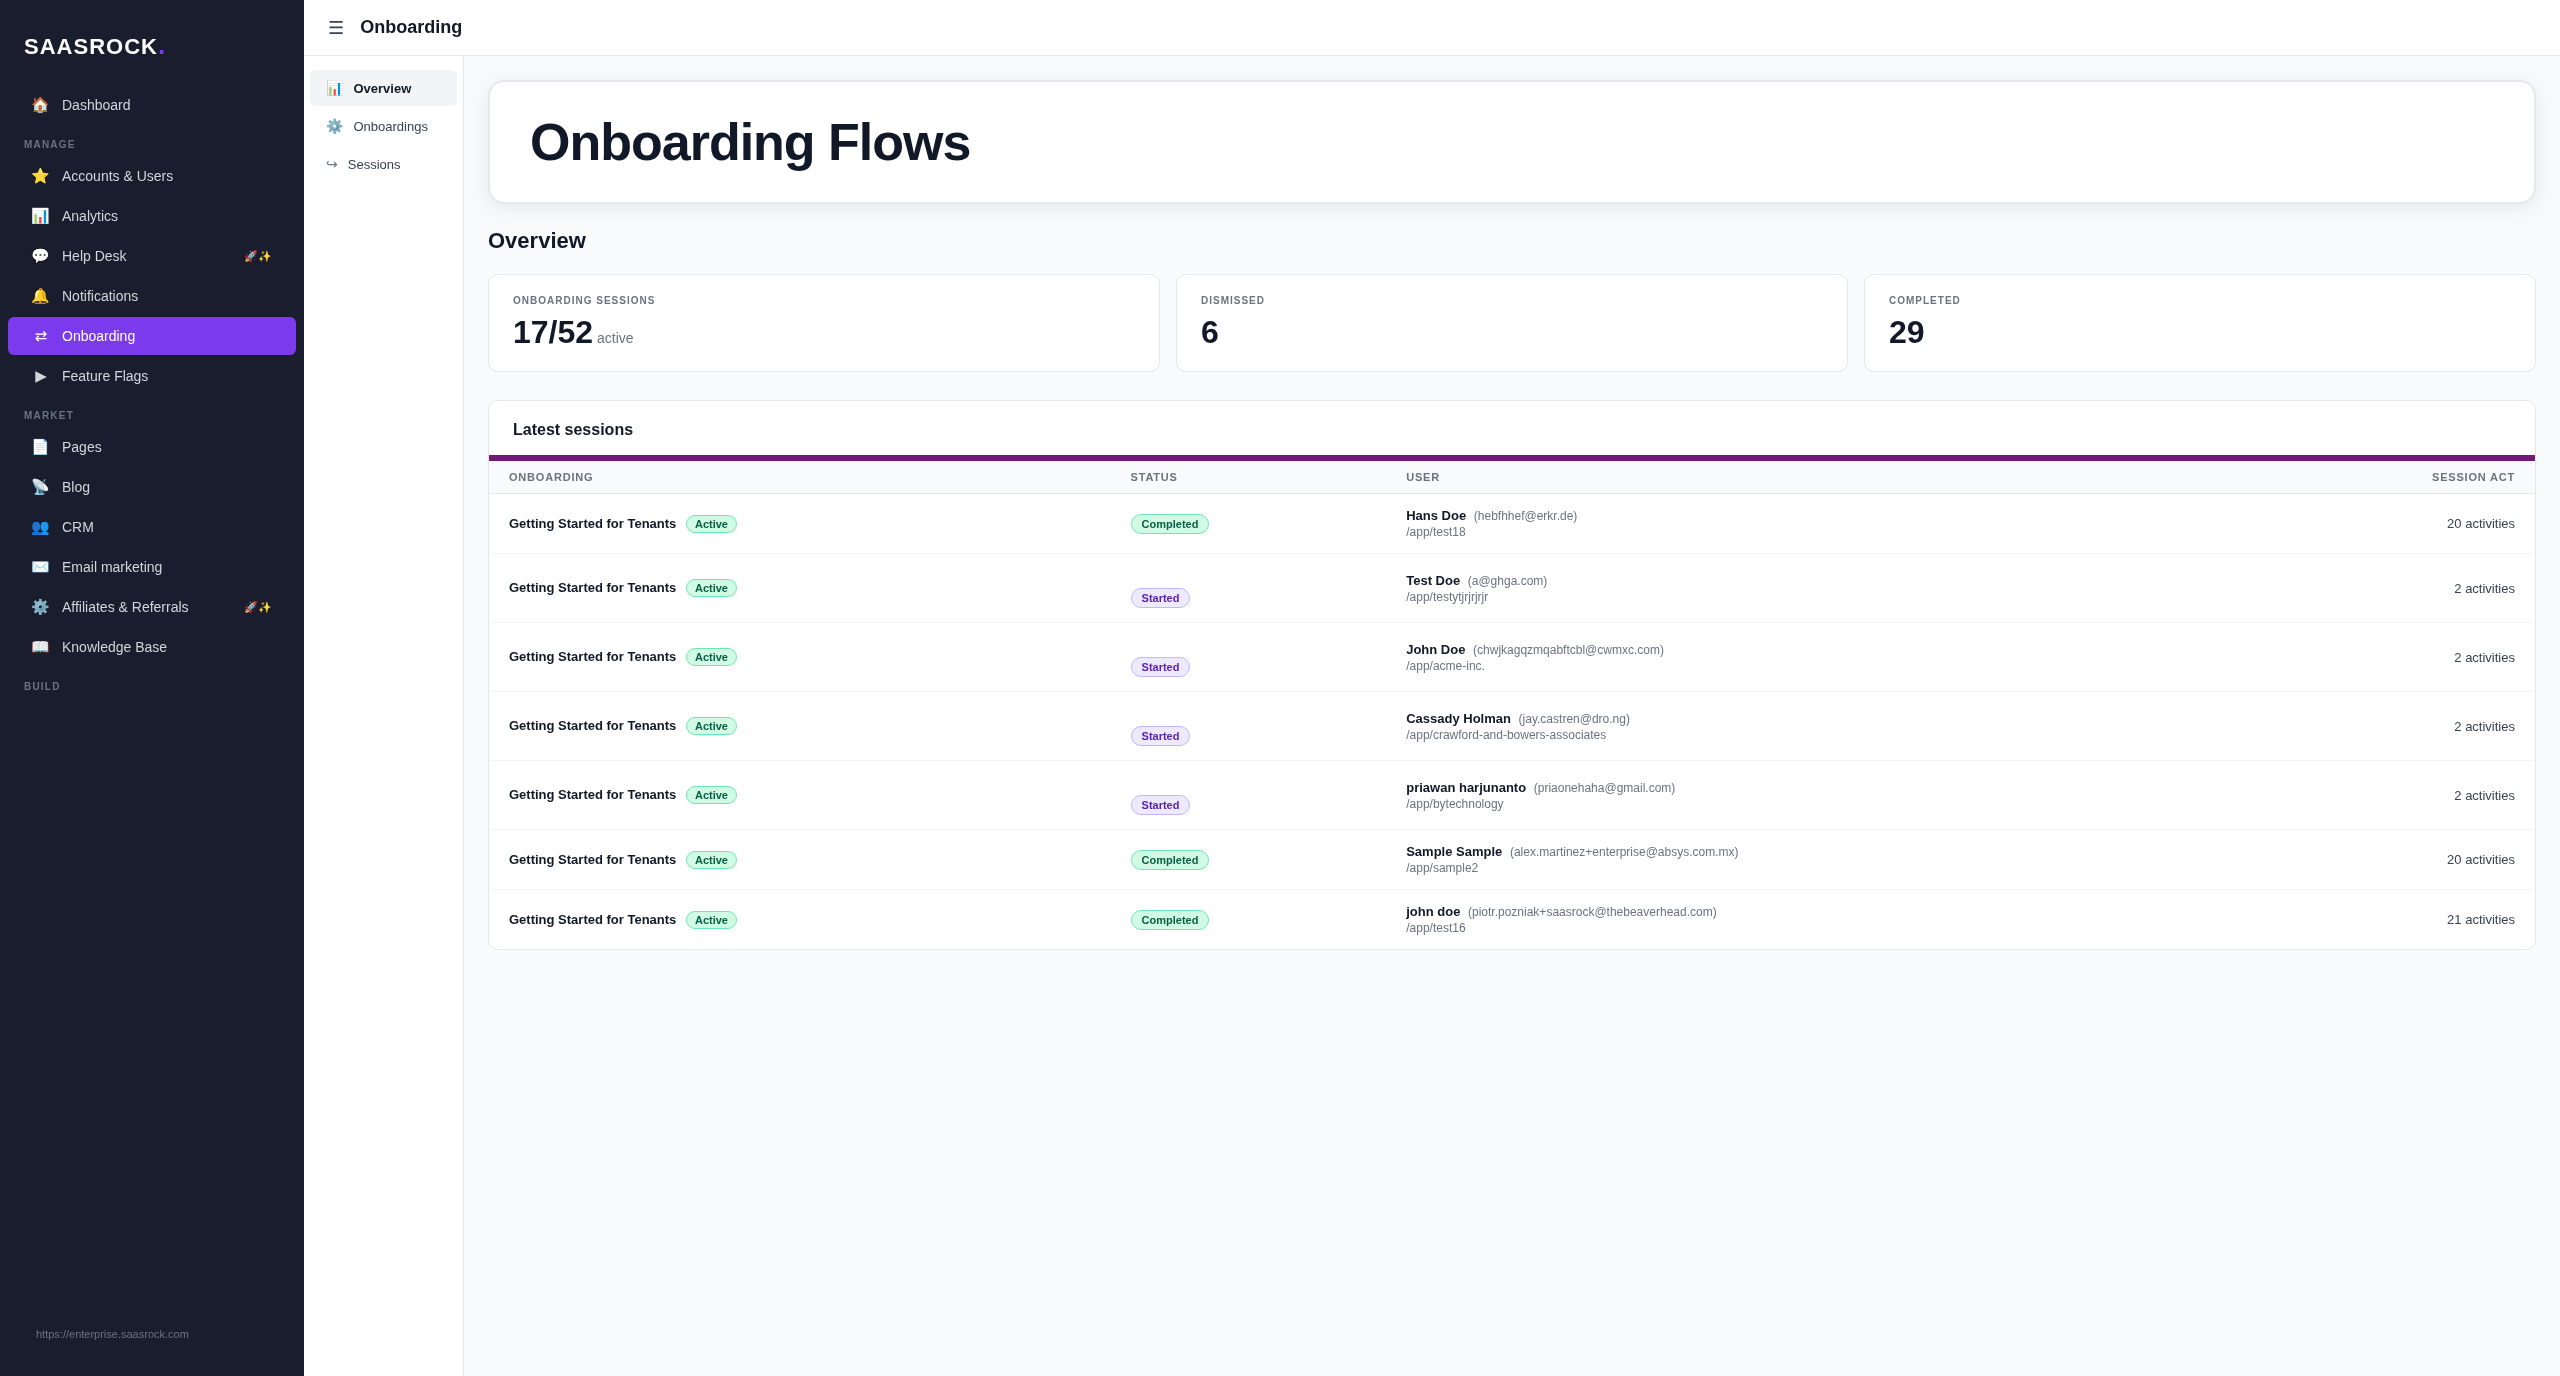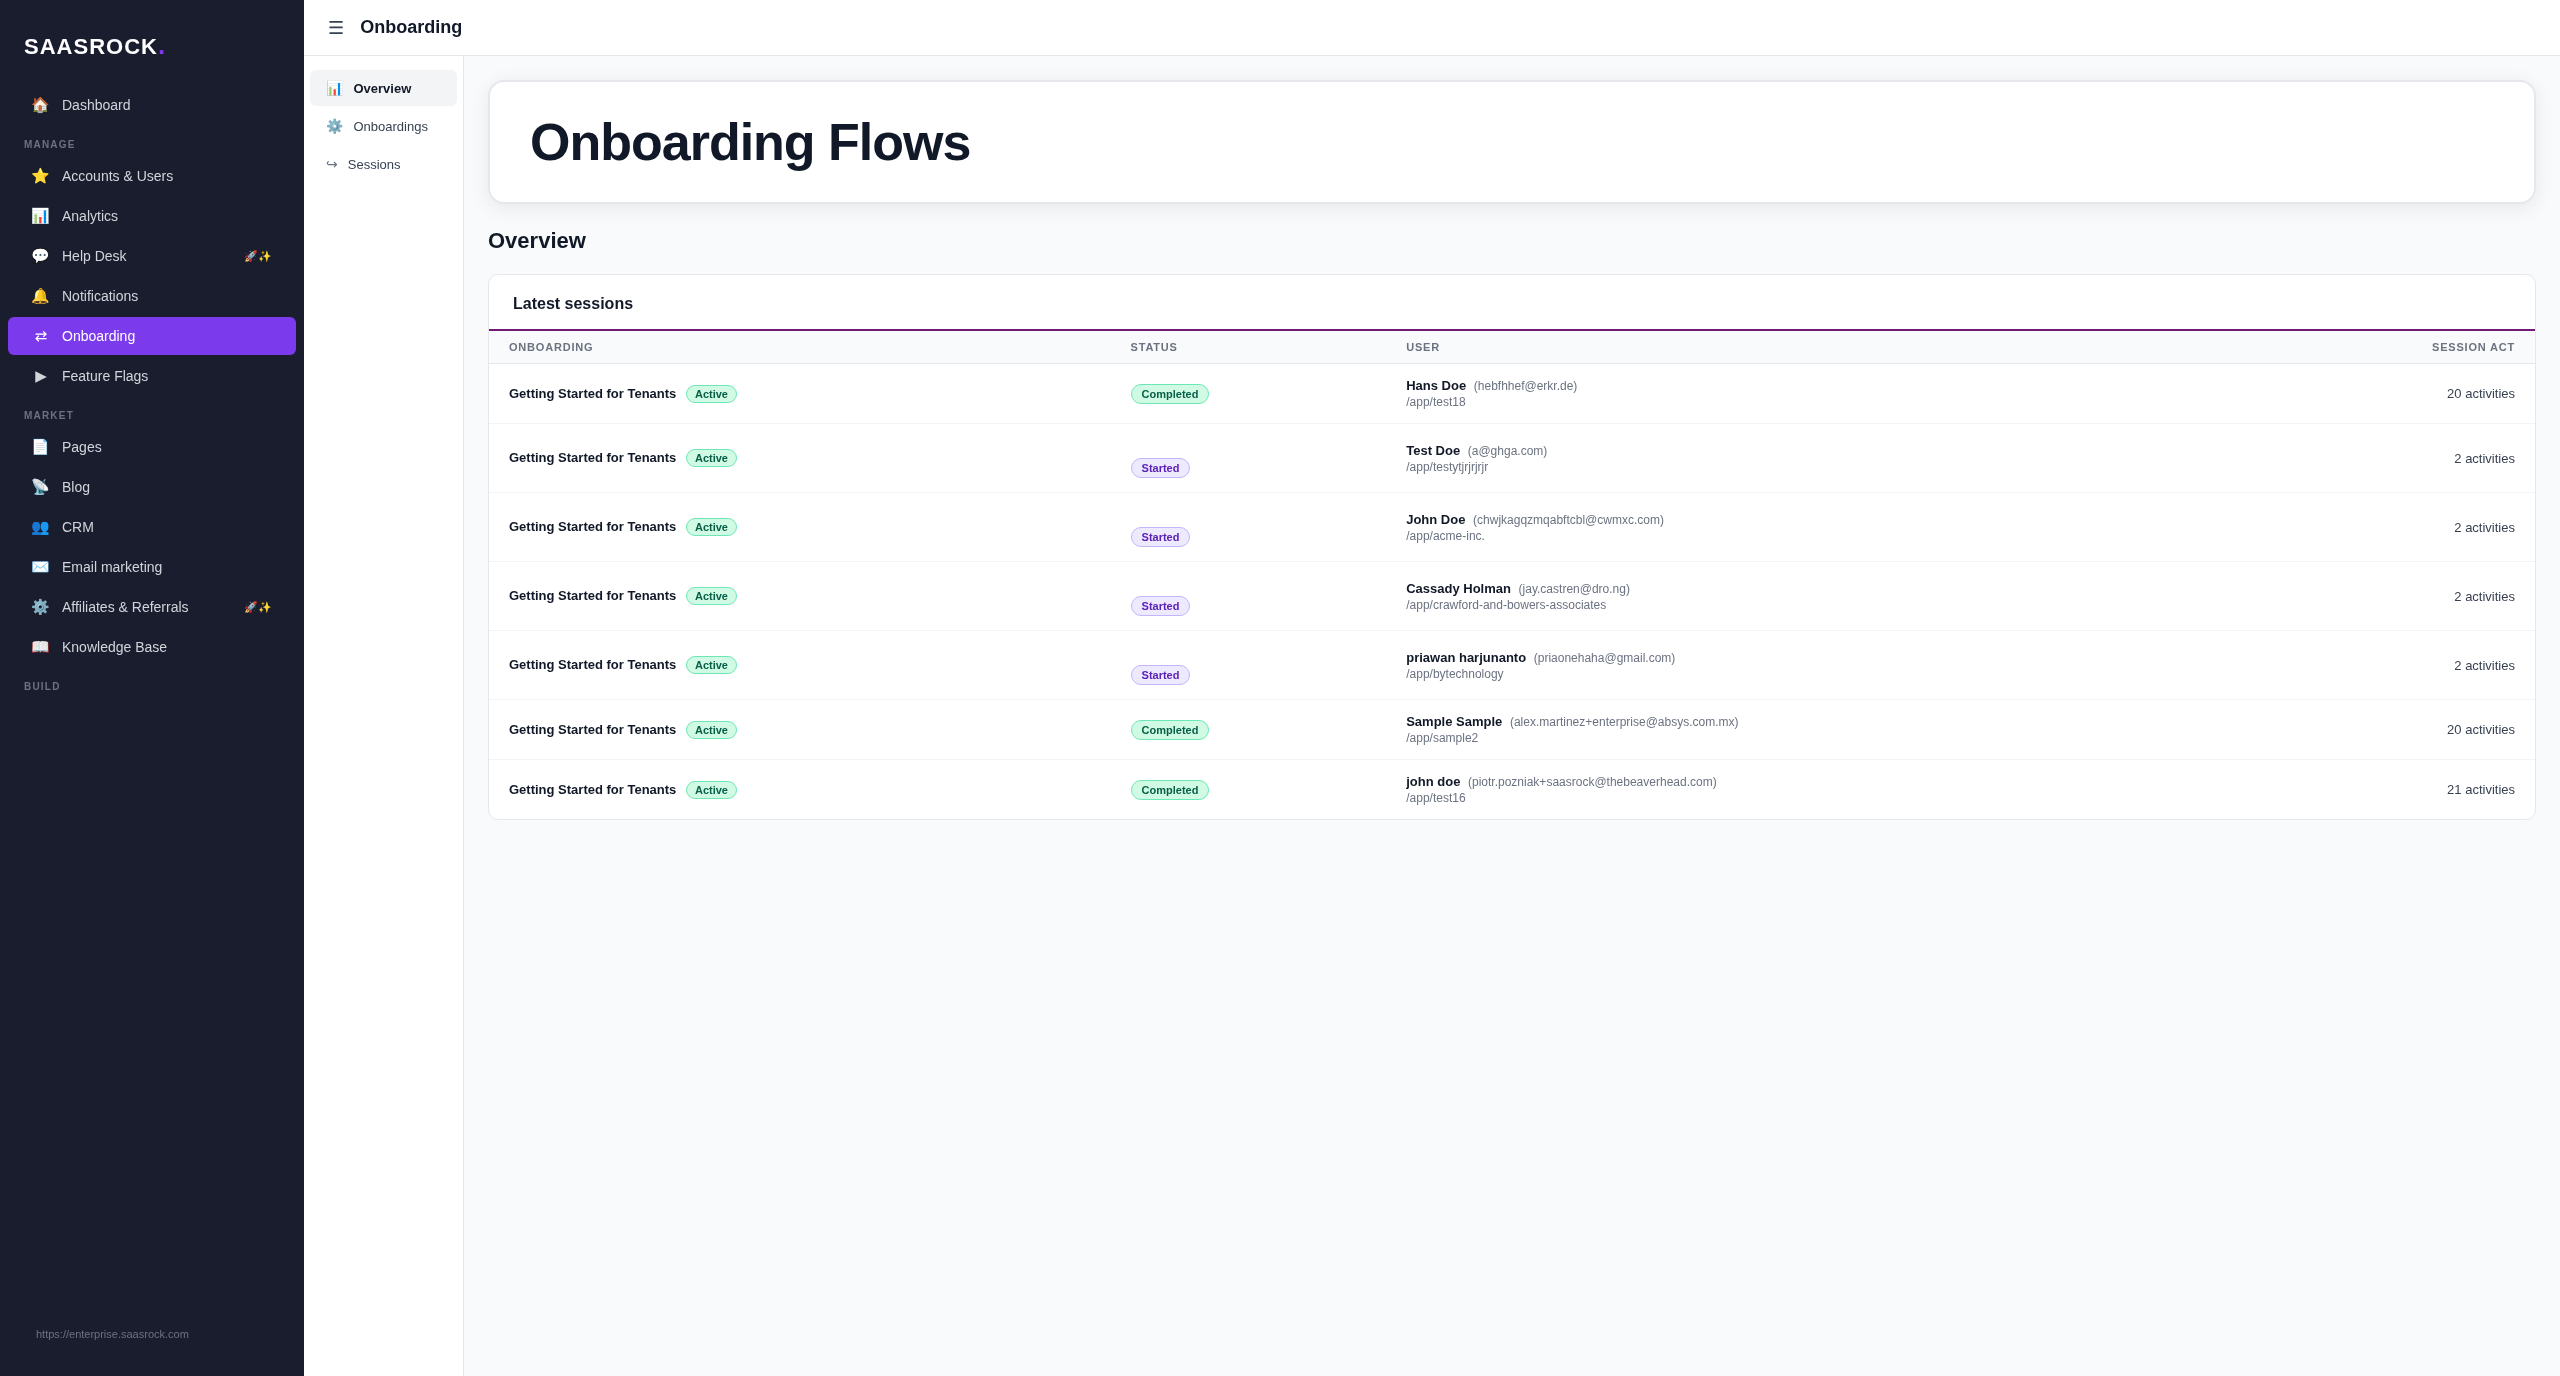--- a/index.html
+++ b/index.html
@@ -173,21 +173,21 @@
       background: #fff;
       border: 1px solid #e5e7eb;
       border-radius: 10px;
       overflow: hidden;
     }
     .table-section-title {
       font-size: 16px;
       font-weight: 700;
       color: #111827;
       padding: 20px 24px 16px;
-      border-bottom: 2px solid #701a75;
+      border-bottom: 6px solid #701a75;
     }
     table {
       width: 100%;
       border-collapse: collapse;
     }
     thead th {
       text-align: left;
       font-size: 11px;
       font-weight: 600;
       color: #6b7280;
@@ -347,20 +347,36 @@
     </div>
 
     <div class="page-content">
 
       <div class="hero-banner">
         <h1>Onboarding Flows</h1>
       </div>
 
       <div class="page-section-title">Overview</div>
 
+      <div class="stats-row">
+        <div class="stat-card">
+          <div class="stat-label">ONBOARDING SESSIONS</div>
+          <div class="stat-value">
+            <span>17/52</span><span class="suffix">active</span>
+          </div>
+        </div>
+        <div class="stat-card">
+          <div class="stat-label">DISMISSED</div>
+          <div class="stat-value">6</div>
+        </div>
+        <div class="stat-card">
+          <div class="stat-label">COMPLETED</div>
+          <div class="stat-value">29</div>
+        </div>
+      </div>
 
       <div class="table-section">
         <div class="table-section-title">Latest sessions</div>
         <table>
           <thead>
             <tr>
               <th>Onboarding</th>
               <th>Status</th>
               <th>User</th>
               <th style="text-align:right;">Session act</th>

